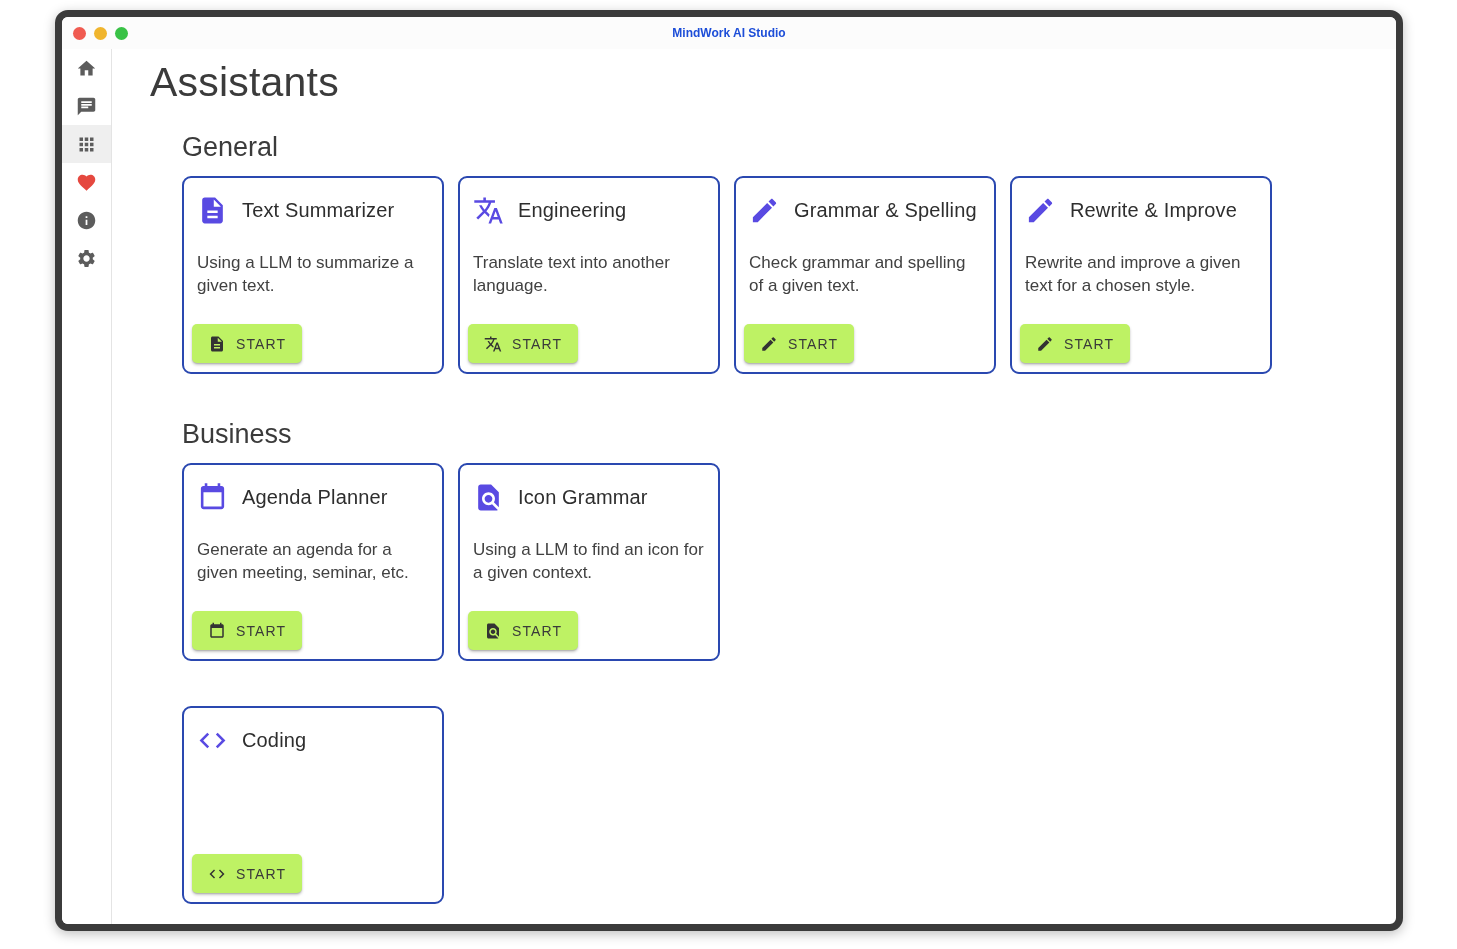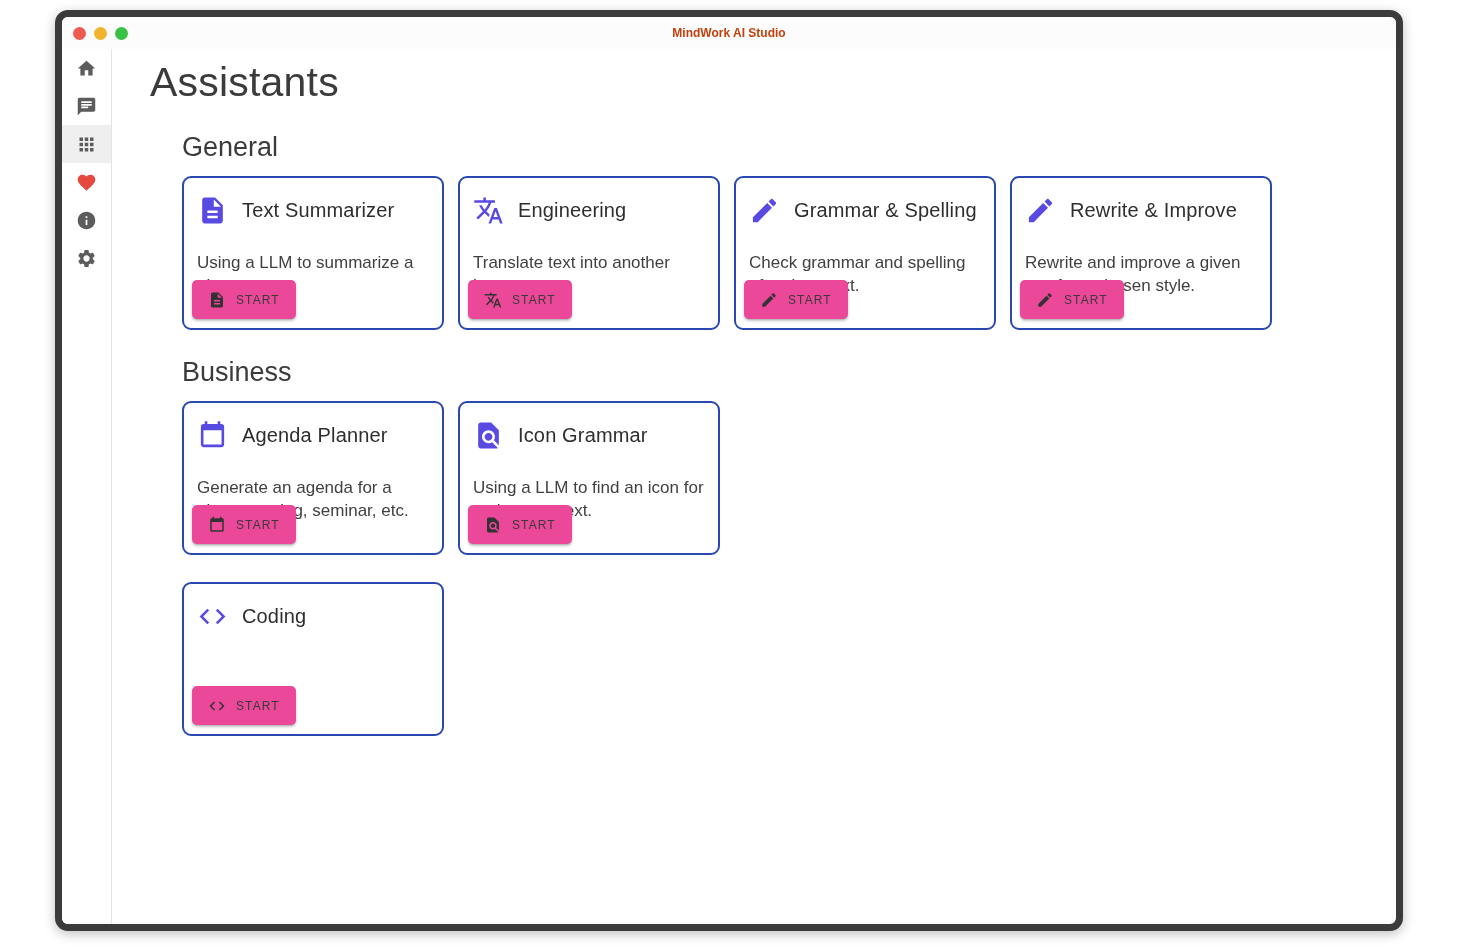--- a/index.html
+++ b/index.html
@@ -11,51 +11,51 @@
   }
   .window {
     position:absolute; left:55px; top:10px; width:1348px; height:921px;
     box-sizing:border-box; border:7px solid #3b3b3b; border-radius:13px;
     background:#ffffff; overflow:hidden;
     box-shadow:0 3px 12px rgba(0,0,0,0.25);
   }
   .titlebar { height:32px; display:flex; align-items:center; position:relative; background:#fcfcfc; }
   .lights { position:absolute; left:11px; top:0; height:100%; display:flex; align-items:center; gap:8px; }
   .light { width:13px; height:13px; border-radius:50%; display:inline-block; cursor:pointer; }
-  .win-title { flex:1; text-align:center; font-size:12px; font-weight:bold; color:#c2410c; }
+  .win-title { flex:1; text-align:center; font-size:12px; font-weight:bold; color:#1d4ed8; }
 
   .main { display:flex; height:calc(100% - 32px); }
   .sidebar { width:49px; border-right:1px solid #e4e4e4; display:flex; flex-direction:column; background:#fff; }
   .side-item { height:38px; display:flex; align-items:center; justify-content:center; color:#5c5c5c; cursor:pointer; }
   .side-item svg { width:21px; height:21px; }
   .side-item.active { background:#efefef; }
 
   .content { flex:1; padding:6px 0 0 38px; overflow:hidden; }
   .page-title { font-size:41px; font-weight:400; color:#3b3b3b; margin:4px 0 26px; letter-spacing:0.2px; }
   .section-title { font-size:27px; font-weight:400; color:#3b3b3b; margin:0 0 13px; }
-  .section { margin-bottom:27px;padding-left:32px; }
+  .section { margin-bottom:45px;padding-left:32px; }
   .card-row { display:flex; gap:14px; }
 
   .card {
-    width:262px; height:154px; box-sizing:border-box;
+    width:262px; height:198px; box-sizing:border-box;
     border:2px solid var(--card-border, #2a48b0); border-radius:9px;
     background:#fff; position:relative; padding:17px 13px;
   }
   .card-header { display:flex; align-items:center; gap:14px; }
   .card-icon { color:var(--accent, #594AE2); display:flex; }
   .card-icon svg { width:31px; height:31px; }
   .card-title { font-size:20px; font-weight:500; color:#2e2e2e; letter-spacing:0.15px; }
   .card-desc { margin:25px 0 0; font-size:17px; line-height:23px; color:#414141; }
 
   .start-btn {
     position:absolute; left:8px; bottom:9px; height:39px; padding:0 16px;
     display:flex; align-items:center; gap:10px;
-    background:#ec4899; border:none; border-radius:5px;
+    background:#bef264; border:none; border-radius:5px;
     box-shadow:0 2px 3px rgba(0,0,0,0.22), 0 1px 1px rgba(0,0,0,0.12);
-    font-family:inherit; font-size:12px; font-weight:500; letter-spacing:1.1px;
+    font-family:inherit; font-size:14px; font-weight:500; letter-spacing:1.1px;
     color:#3a3a3a; cursor:pointer;
   }
   .btn-icon { display:flex; color:#333333; }
   .btn-icon svg { width:18px; height:18px; }
 </style>
 </head>
 <body>
 
 <div class="window">
   <div class="titlebar">

